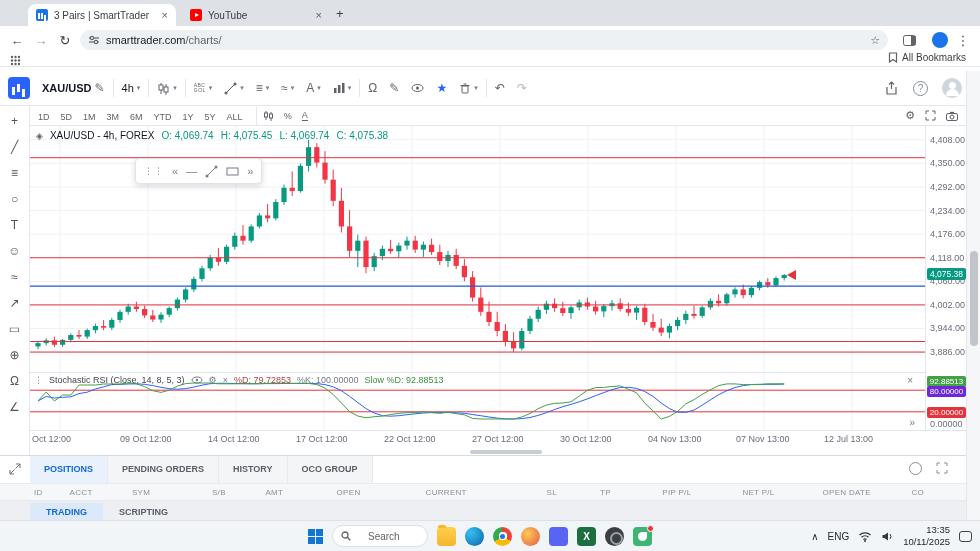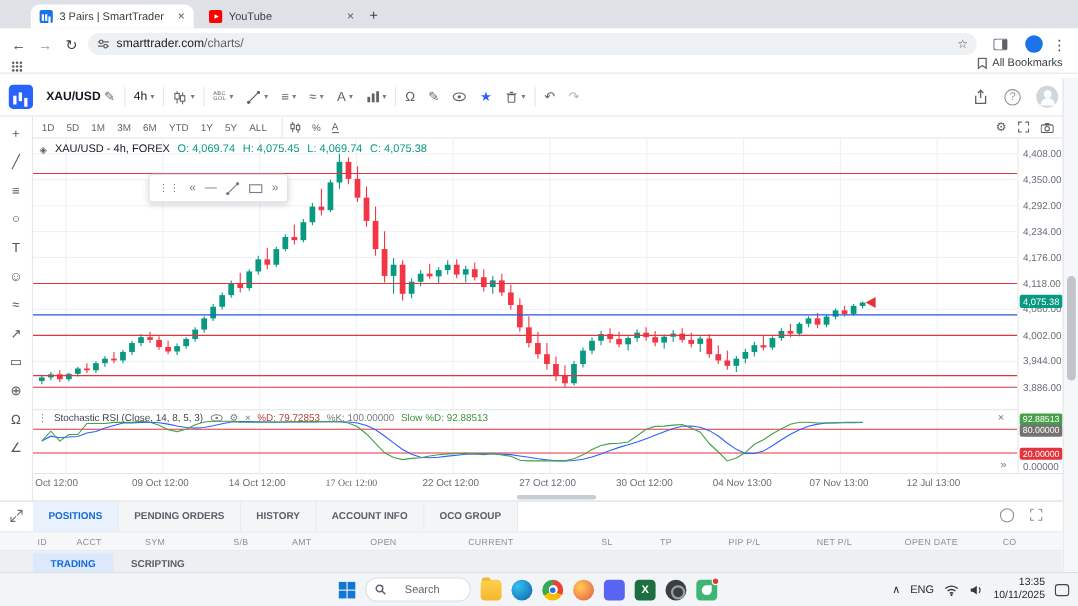--- a/index.html
+++ b/index.html
@@ -611,31 +611,31 @@
           <div class="tick" style="top: 79.5752px;">4,234.00</div>
           <div class="tick" style="top: 103.159px;">4,176.00</div>
           <div class="tick" style="top: 126.742px;">4,118.00</div>
           <div class="tick" style="top: 150.326px;">4,060.00</div>
           <div class="tick" style="top: 173.909px;">4,002.00</div>
           <div class="tick" style="top: 197.493px;">3,944.00</div>
           <div class="tick" style="top: 221.076px;">3,886.00</div>
         </div>
       <div class="pbadge" id="current-badge" style="background: rgb(8, 153, 129); top: 142.072px;">4,075.38</div>
       <div class="pbadge" style="background:#43a047;top:250px;font-size:8px">92.88513</div>
-      <div class="pbadge" style="background:#737373;top:260px;font-size:8px">80.00000</div>
+      <div class="pbadge" style="background:#6d28d9;top:260px;font-size:8px">80.00000</div>
       <div class="pbadge" style="background:#e3343e;top:281px;font-size:8px">20.00000</div>
       <div class="tick" style="top:293px">0.00000</div>
     </div>
 
     <div id="dateaxis">
         <div id="date-labels">
           <span class="dl" style="left: 2px;">Oct 12:00</span>
           <span class="dl" style="left: 90px;">09 Oct 12:00</span>
           <span class="dl" style="left: 178px;">14 Oct 12:00</span>
-          <span class="dl" style="left: 266px; font-family: Liberation Serif, serif;">17 Oct 12:00</span>
+          <span class="dl" style="left: 266px;">17 Oct 12:00</span>
           <span class="dl" style="left: 354px;">22 Oct 12:00</span>
           <span class="dl" style="left: 442px;">27 Oct 12:00</span>
           <span class="dl" style="left: 530px;">30 Oct 12:00</span>
           <span class="dl" style="left: 618px;">04 Nov 13:00</span>
           <span class="dl" style="left: 706px;">07 Nov 13:00</span>
           <span class="dl" style="left: 794px;">12 Jul 13:00</span>
         </div>
       </div>
     <div id="hscroll">
         <div id="hthumb"></div>
@@ -649,21 +649,20 @@
   <div class="abs" id="panel">
     <svg class="corner-ic" style="left:9px;top:7px" width="12" height="12">
         <g stroke="#6a6f76" fill="none">
           <path d="M7 1h4v4M11 1L6.5 5.5M5 11H1V7M1 11l4.5-4.5"></path>
         </g>
       </svg>
     <div id="ptabs">
         <span class="ptab active">POSITIONS</span>
         <span class="ptab">PENDING ORDERS</span>
         <span class="ptab">HISTORY</span>
-        <span class="ptab">ACCOUNT INFO</span>
         <span class="ptab">OCO GROUP</span>
       </div>
     <div id="panelright">
       <span style="width:13px;height:13px;border:1.2px solid #8a9097;border-radius:50%;display:inline-block"></span>
       <svg width="12" height="12">
           <g stroke="#8a9097" fill="none">
             <path d="M1 4V1h3M8 1h3v3M11 8v3H8M4 11H1V8"></path>
           </g>
         </svg>
     </div>

